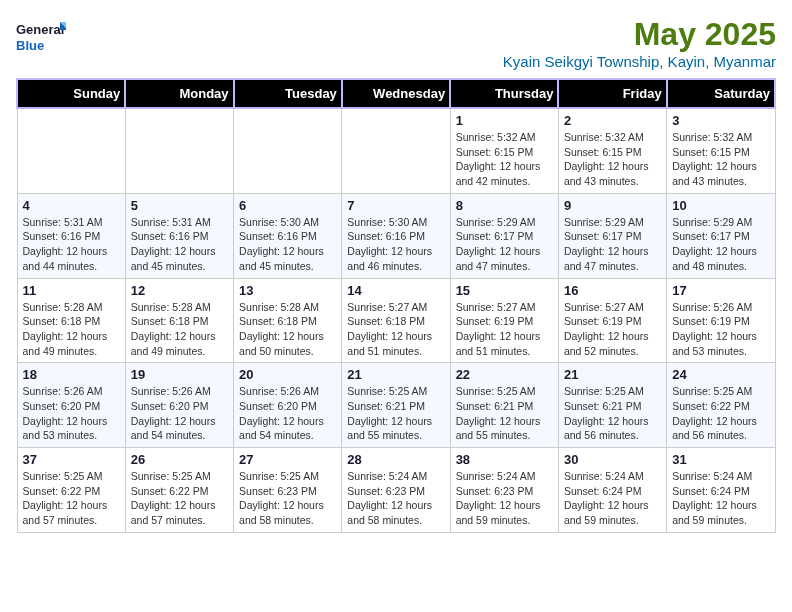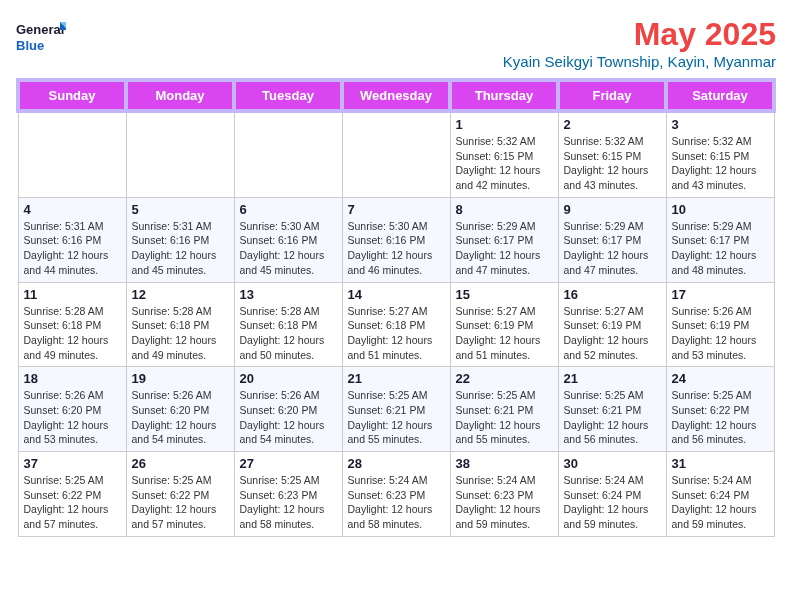--- a/index.html
+++ b/index.html
@@ -20,39 +20,39 @@
       display: flex;
       align-items: center;
       gap: 4px;
     }
     .title-block {
       text-align: right;
     }
     .month-year {
       font-size: 32px;
       font-weight: bold;
-      color: #ef4444;
+      color: #4d7c0f;
     }
     .location {
       font-size: 15px;
       color: #0369a1;
     }
     .calendar {
       width: 100%;
       border-collapse: collapse;
       font-size: 11px;
     }
     .calendar th {
-      background: #d946ef;
+      background: #000000;
       color: #fff;
       padding: 6px 4px;
-      text-align: center;
+      text-align: right;
       font-size: 13px;
       font-weight: bold;
-      border: 4px solid #c4b5fd;
+      border: 2px solid #c4b5fd;
     }
     .calendar td {
       border: 1px solid #ccc;
       vertical-align: top;
       padding: 4px 5px;
       width: 108px;
       min-height: 80px;
       background: #fff;
     }
     .calendar tr:nth-child(even) td {

